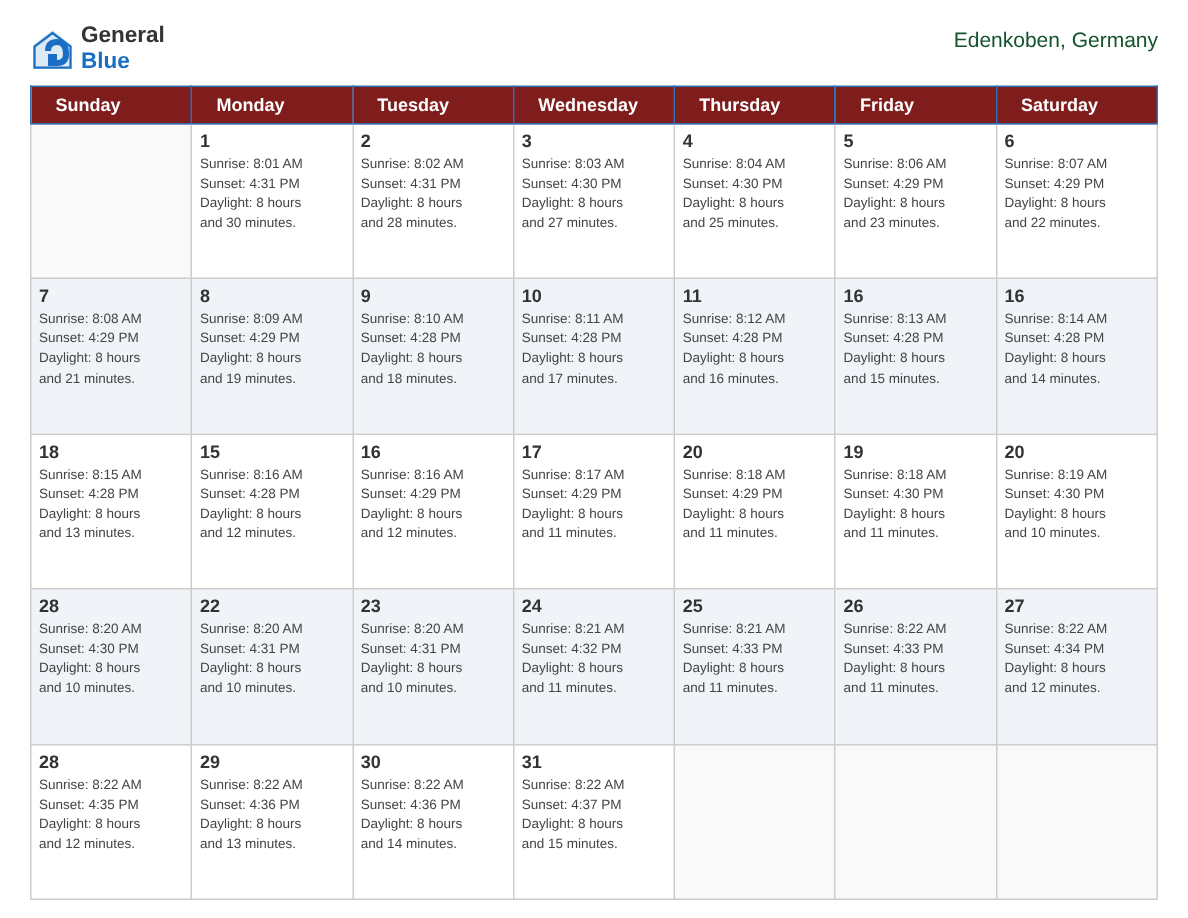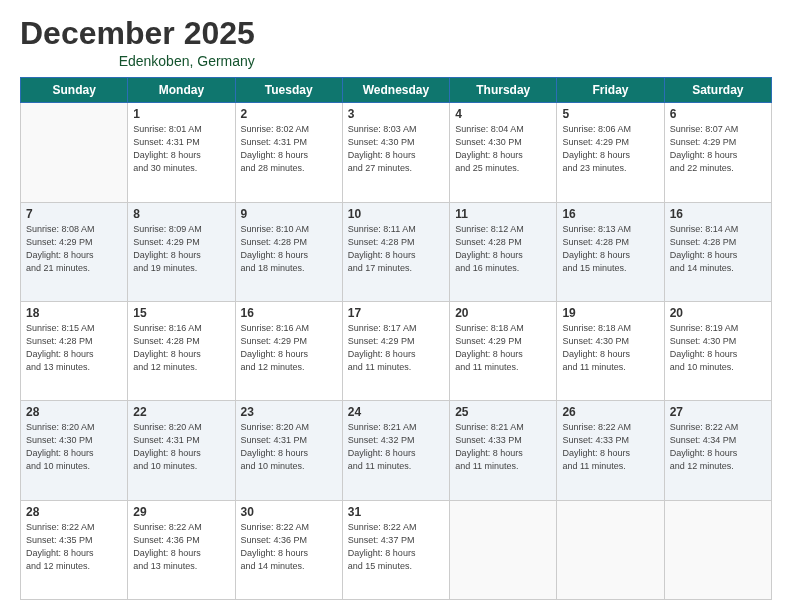--- a/index.html
+++ b/index.html
@@ -56,23 +56,23 @@
       margin-top: 2px;
     }
     .calendar {
       flex: 1;
       border: 1px solid #ccc;
       border-collapse: collapse;
       width: 100%;
       table-layout: fixed;
     }
     .calendar th {
-      background-color: #0f766e;
+      background-color: #7f1d1d;
       color: #fff;
-      text-align: center;
+      text-align: left;
       padding: 5px 16px;
       font-size: 12px;
       font-weight: bold;
       border: 1px solid #2a6db5;
     }
     .calendar td {
       vertical-align: top;
       padding: 4px 5px;
       border: 1px solid #ccc;
       font-size: 9.5px;
@@ -97,22 +97,32 @@
     }
     .row-shade td {
       background-color: #f0f4f8;
     }
   </style>
 </head>
 <body>
 
 <div class="page">
   <div class="header">
+    <div class="logo">
+      <svg class="logo-icon" viewBox="0 0 30 30" xmlns="http://www.w3.org/2000/svg">
+        <polygon points="15,2 28,12 28,28 2,28 2,12" fill="#1a6fc4" opacity="0.15"></polygon>
+        <polygon points="15,4 27,13 27,27 3,27 3,13" fill="none" stroke="#1a6fc4" stroke-width="1.5"></polygon>
+        <path d="M18 8 Q26 8 26 18 Q26 26 18 26 L12 26 L12 18 L18 18 L18 22 Q22 22 22 18 Q22 12 18 12 Q14 12 14 16 L10 16 Q10 8 18 8Z" fill="#1a6fc4"></path>
+      </svg>
+      <div class="logo-text">
+        <span class="logo-general">General</span>
+        <span class="logo-blue">Blue</span>
+      </div>
+    </div>
     <div class="title-block">
-      <div class="title-main">December 2025</div>
       <div class="title-sub">Edenkoben, Germany</div>
     </div>
   </div>
 
   <table class="calendar">
     <thead>
       <tr>
         <th>Sunday</th>
         <th>Monday</th>
         <th>Tuesday</th>

